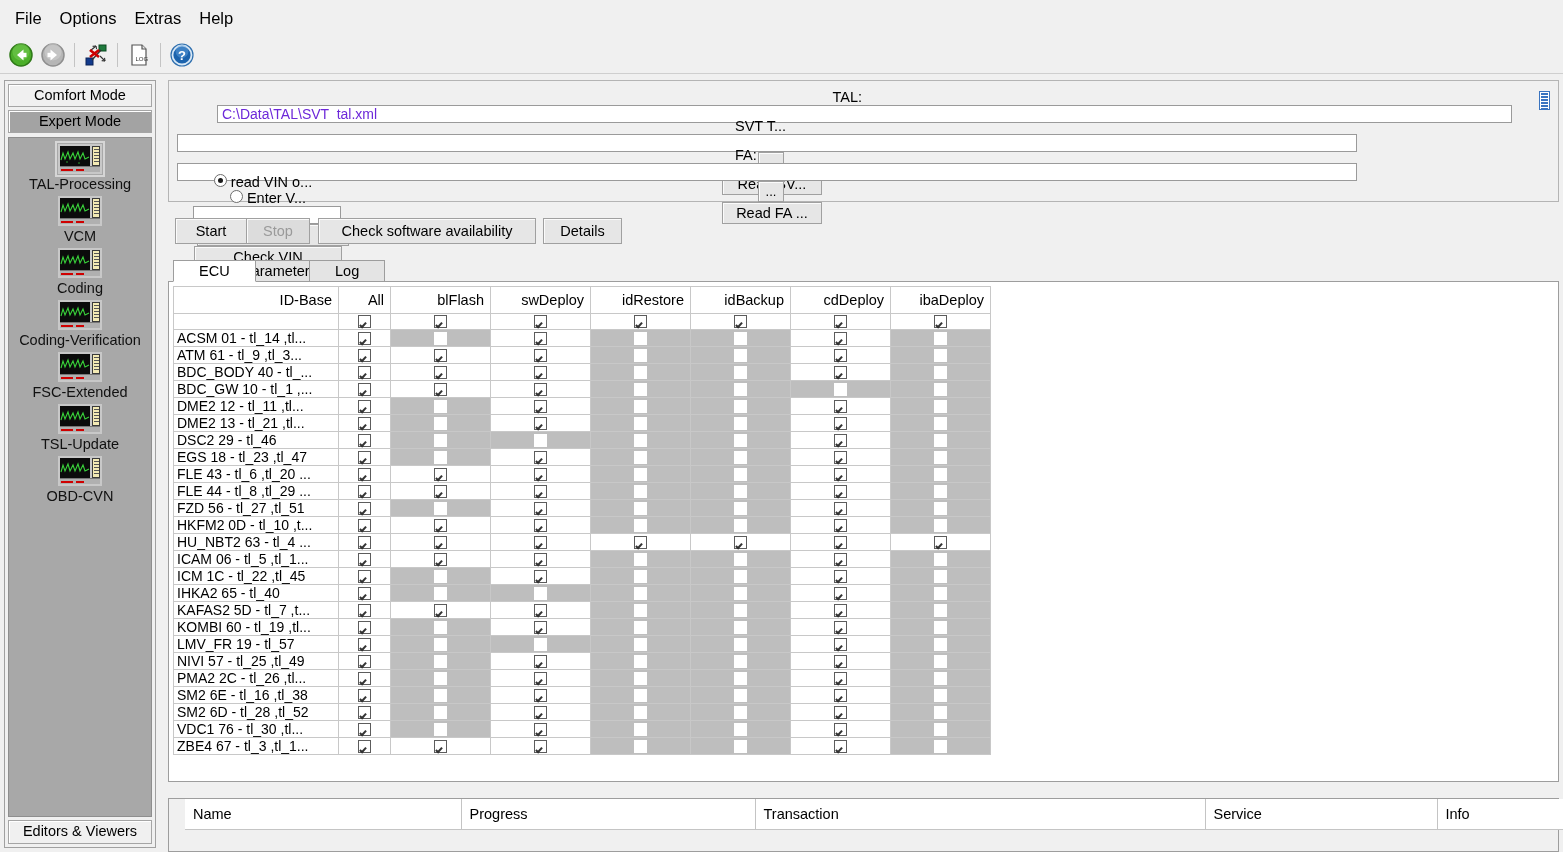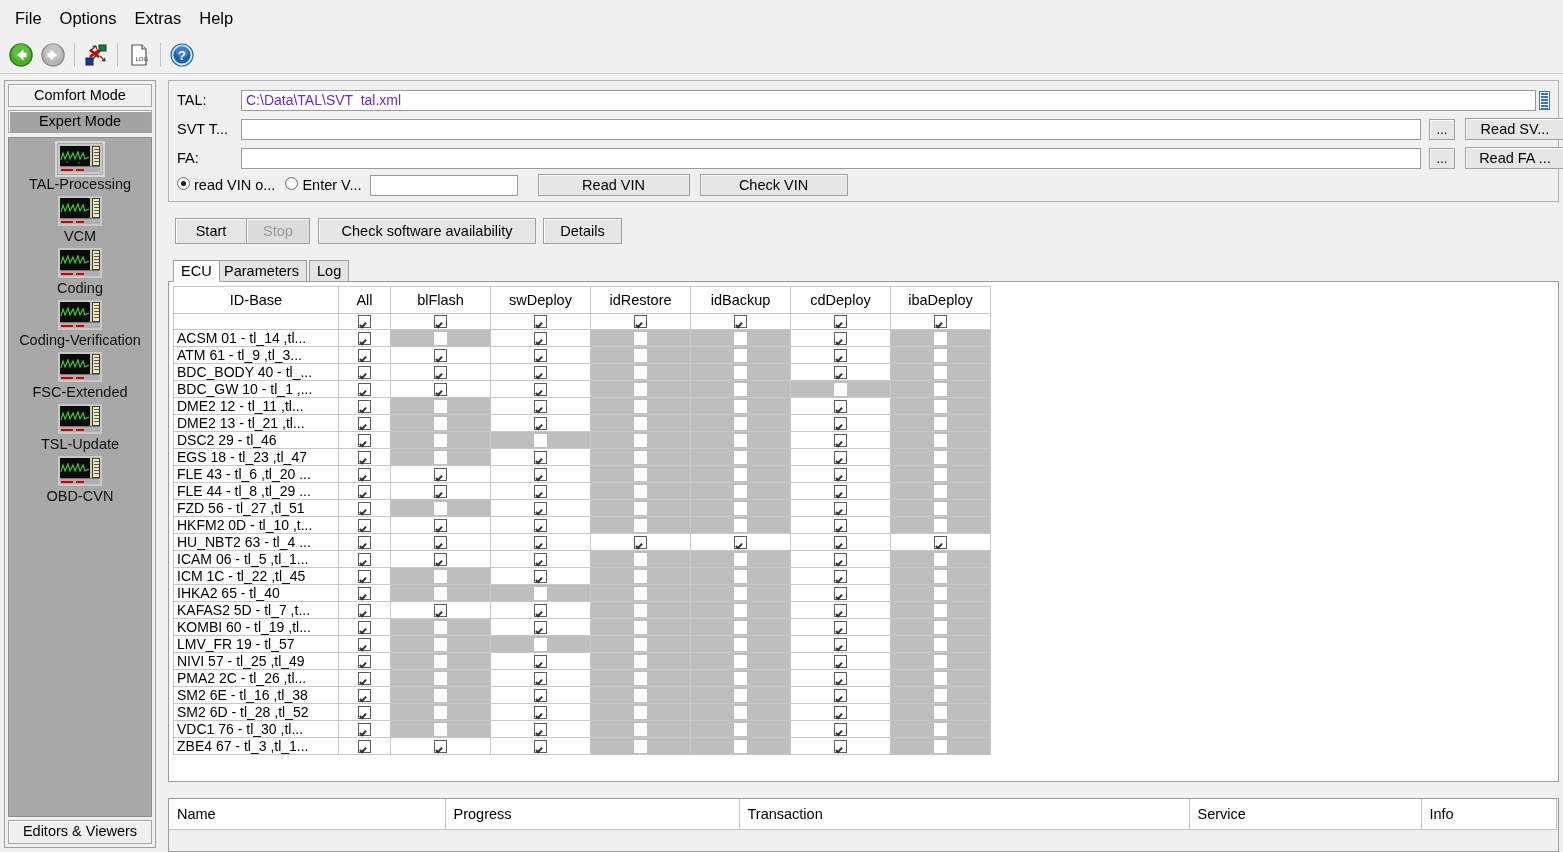--- a/index.html
+++ b/index.html
@@ -68,21 +68,21 @@
     box-shadow: inset 1px 1px 0 #fff; cursor: default;
   }
 
   
   .main { position: absolute; left: 164px; top: 80px; width: 1399px; height: 772px; }
 
   .group {
     position: absolute; left: 4px; top: 0; width: 1391px; height: 122px;
     background: #f0f0f0; border: 1px solid #b4b4b4; box-sizing: border-box;
   }
-  .frow { position: absolute; left: 8px; height: 22px; display: flex; align-items: center; }
+  .frow { position: absolute; left: 8px; height: 22px; display: flex; align-items: center; flex-direction: column; }
   .flabel { width: 64px; font-size: 14.5px; }
   .finput {
     height: 21px; border: 1px solid #9a9a9a; background: #fff; box-sizing: border-box;
     font-family: "Liberation Sans", sans-serif; font-size: 14px; padding: 0 4px; line-height: 19px;
     color: #6d28d9; outline: none;
   }
   .dotsbtn {
     width: 26px; height: 21px; background: #e6e6e6; border: 1px solid #a0a0a0;
     font-size: 13px; line-height: 19px; text-align: center; box-sizing: border-box; cursor: default;
     box-shadow: inset 1px 1px 0 #fbfbfb;
@@ -108,37 +108,37 @@
     position:absolute; right:2px; top:2px; width:11px; height:19px;
     background: #fff; border:1px solid #3a74c0; box-sizing:border-box; overflow:hidden;
   }
   .scrollstrip i { display:block; height:2px; margin:1px 1px 0 1px; background:#3a74c0; }
 
   .actionbar { position: absolute; left: 4px; top: 130px; width: 1391px; height: 40px; }
 
   
   .tabstrip { position: absolute; left: 4px; top: 180px; width: 1391px; height: 22px; }
   .tab {
-    position:absolute; top:0; height: 22px; line-height: 21px; padding: 0 7px;
+    position:absolute; top:0; height: 22px; line-height: 21px; padding: 0 25px;
     font-size: 14.5px; background: #e4e4e4; border: 1px solid #9d9d9d; border-bottom: none;
     box-sizing: border-box; cursor: default;
   }
   .tab.active { background: #fff; border-bottom: 1px solid #fff; z-index: 2; }
 
   .tabpanel {
     position: absolute; left: 4px; top: 201px; width: 1391px; height: 501px;
     background: #fff; border: 1px solid #9d9d9d; box-sizing: border-box;
   }
 
   
   .grid { position: absolute; left: 4px; top: 4px; }
   .gtable { border-collapse: collapse; table-layout: fixed; }
   .gtable th {
     background: #fff; border: 1px solid #c8c8c8; font-weight: normal; font-size: 14.5px;
-    text-align: center; padding: 5px 6px; height: 24px; box-sizing: border-box; white-space: nowrap;
+    text-align: right; padding: 5px 6px; height: 24px; box-sizing: border-box; white-space: nowrap;
   }
   .gtable td {
     border: 1px solid #c8c8c8; height: 16px; padding: 0; box-sizing: border-box;
     background: #fff; vertical-align: middle;
   }
   .gtable td.idc {
     font-size: 14px; padding: 0 3px; white-space: nowrap; overflow: hidden; line-height: 16px;
   }
   .cb-wrap { display:flex; align-items:center; justify-content:center; height: 100%; }
   .cbx {
@@ -149,21 +149,21 @@
     content: ''; position: absolute; left: 2px; top: 5px; width: 4px; height: 7px;
     border-right: 2px solid #333; border-bottom: 2px solid #333;
     transform: rotate(42deg); box-sizing: border-box;
   }
   td.dis { background: #bebebe; }
   td.dis .cbx { border: none; background: #fff; width: 13px; height: 13px; }
 
   
   .bottom {
     position: absolute; left: 4px; top: 718px; width: 1391px; height: 54px;
-    background: #f0f0f0; border: 1px solid #9d9d9d; box-sizing: border-box;
+    background: #f0f0f0; border: 1px solid #9d9d9d; box-sizing: border-box; padding-left: 16px;
   }
   .btable { border-collapse: collapse; table-layout: fixed; width: 1387px; }
   .btable th {
     background: #fff; border-right: 1px solid #c4c4c4; border-bottom: 1px solid #c4c4c4;
     font-weight: normal; font-size: 14.5px; text-align: left; padding: 6px 8px; height: 30px;
     box-sizing: border-box;
   }
 </style>
 </head>
 <body>

